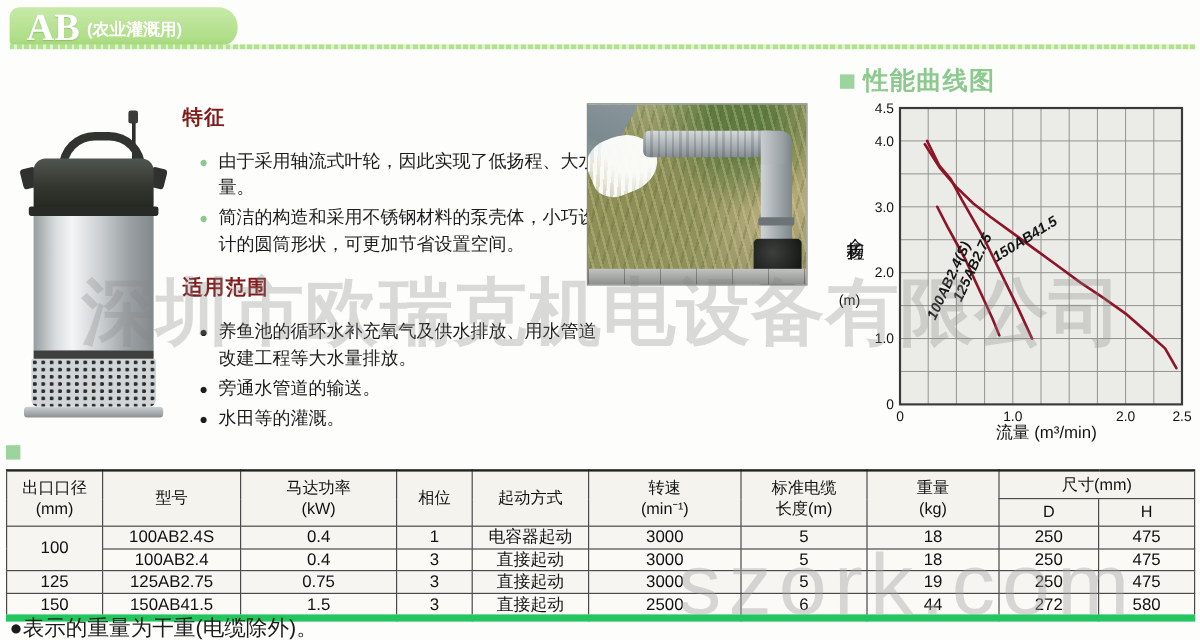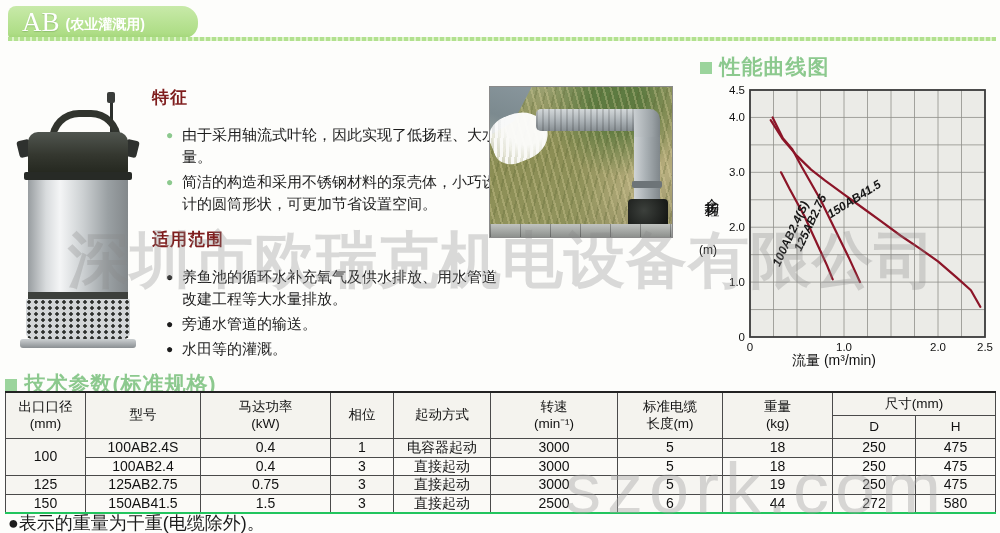--- a/index.html
+++ b/index.html
@@ -4,21 +4,21 @@
 <style>
   html,body{margin:0;padding:0}
   body{width:1000px;height:533px;position:relative;background:#fdfdfb;
        font-family:"Liberation Sans",sans-serif;color:#1c1c1c;overflow:hidden}
   .abs{position:absolute}
 
   
   .header-tab{left:8px;top:6px;width:190px;height:32px;
     background:linear-gradient(180deg,#c8eaa9 0%,#aedd86 85%,#a3d67a 100%);
     border-radius:8px 16px 14px 4px;display:flex;align-items:center;padding-left:14px;box-sizing:border-box}
-  .header-series{font-family:"Liberation Serif",serif;font-weight:normal;font-size:27px;color:#ffffff;
+  .header-series{font-family:"Liberation Serif",serif;font-weight:bold;font-size:32px;color:#ffffff;
     text-shadow:0 1px 1px rgba(120,170,90,.6);line-height:1}
   .header-cat{font-size:14px;font-weight:bold;color:#ffffff;margin-left:6px;margin-top:6px}
   .header-rule{left:8px;top:37px;width:988px;height:4px;
     background:repeating-linear-gradient(90deg,#b2e18f 0 4px,#ddf3c8 4px 6px)}
 
   
   .h-green{color:#7f1d1d;font-weight:bold;font-size:17px;letter-spacing:1px}
   .h-mark{display:inline-block;width:12px;height:12px;background:#9bd49c;margin-right:3px}
   .h-light{color:#8cc98e;font-weight:bold;font-size:21px;letter-spacing:1px}
 
@@ -83,29 +83,29 @@
     background:
       repeating-linear-gradient(90deg,rgba(0,0,0,.28) 0 1px,rgba(0,0,0,0) 1px 30px),
       linear-gradient(180deg,#c0c3c0,#8d908d)}
 
   
   .chart-heading{left:700px;top:53px}
   .chart-ylabel{left:702px;top:186px;writing-mode:vertical-rl;text-orientation:upright;
     font-size:15px;letter-spacing:3px;color:#111}
   .chart-yunit{left:699px;top:243px;font-size:12px;color:#111}
   .chart-svg{left:712px;top:80px}
-  .chart-xlabel{left:792px;top:352px;width:160px;font-size:14px;color:#111}
+  .chart-xlabel{left:792px;top:352px;width:160px;text-align:center;font-size:14px;color:#111}
 
   
   .specs-heading{left:5px;top:370px}
   table.specs{position:absolute;left:5px;top:391px;width:990px;border-collapse:collapse;table-layout:fixed;
     font-size:14px;background:#fbfaf7}
   table.specs th,table.specs td{border:1px solid #4a4a4a;text-align:center;padding:0;line-height:1.25;
     white-space:pre-line;font-weight:normal;color:#111;overflow:hidden}
-  table.specs{border-top:2.5px solid #222;border-bottom:2px solid #22c55e}
+  table.specs{border-top:2.5px solid #222;border-bottom:6px solid #22c55e}
   table.specs thead th{background:#f4f3ee;height:22px;font-size:13.5px}
   table.specs thead{border-bottom:1.5px solid #222}
   table.specs tbody td{height:17px;font-size:14px}
   table.specs tbody tr:nth-child(odd){background:#f6f5f1}
   td.model{font-weight:bold}
 
   .footnote{left:8px;top:511px;font-size:18px;color:#1c1c1c}
 
   
   .wm-company{left:68px;top:220px;font-size:61px;font-weight:bold;white-space:nowrap;
@@ -203,21 +203,20 @@
     <text x="33" y="14" text-anchor="end" font-size="11.5" fill="#111">4.5</text>
     <text x="38" y="271" text-anchor="middle" font-size="11.5" fill="#111">0</text>
     <text x="132" y="271" text-anchor="middle" font-size="11.5" fill="#111">1.0</text>
     <text x="226" y="271" text-anchor="middle" font-size="11.5" fill="#111">2.0</text>
     <text x="273" y="271" text-anchor="middle" font-size="11.5" fill="#111">2.5</text>
   </svg>
 <div class="abs chart-xlabel">流量 (m³/min)</div>
 
 <div class="abs specs-heading">
   <span class="h-mark"></span>
-  <span class="h-light">技术参数(标准规格)</span>
 </div>
 <table class="specs">
   <colgroup>
     <col style="width:80px">
       <col style="width:115px">
       <col style="width:130px">
       <col style="width:63px">
     <col style="width:97px">
       <col style="width:127px">
       <col style="width:105px">

